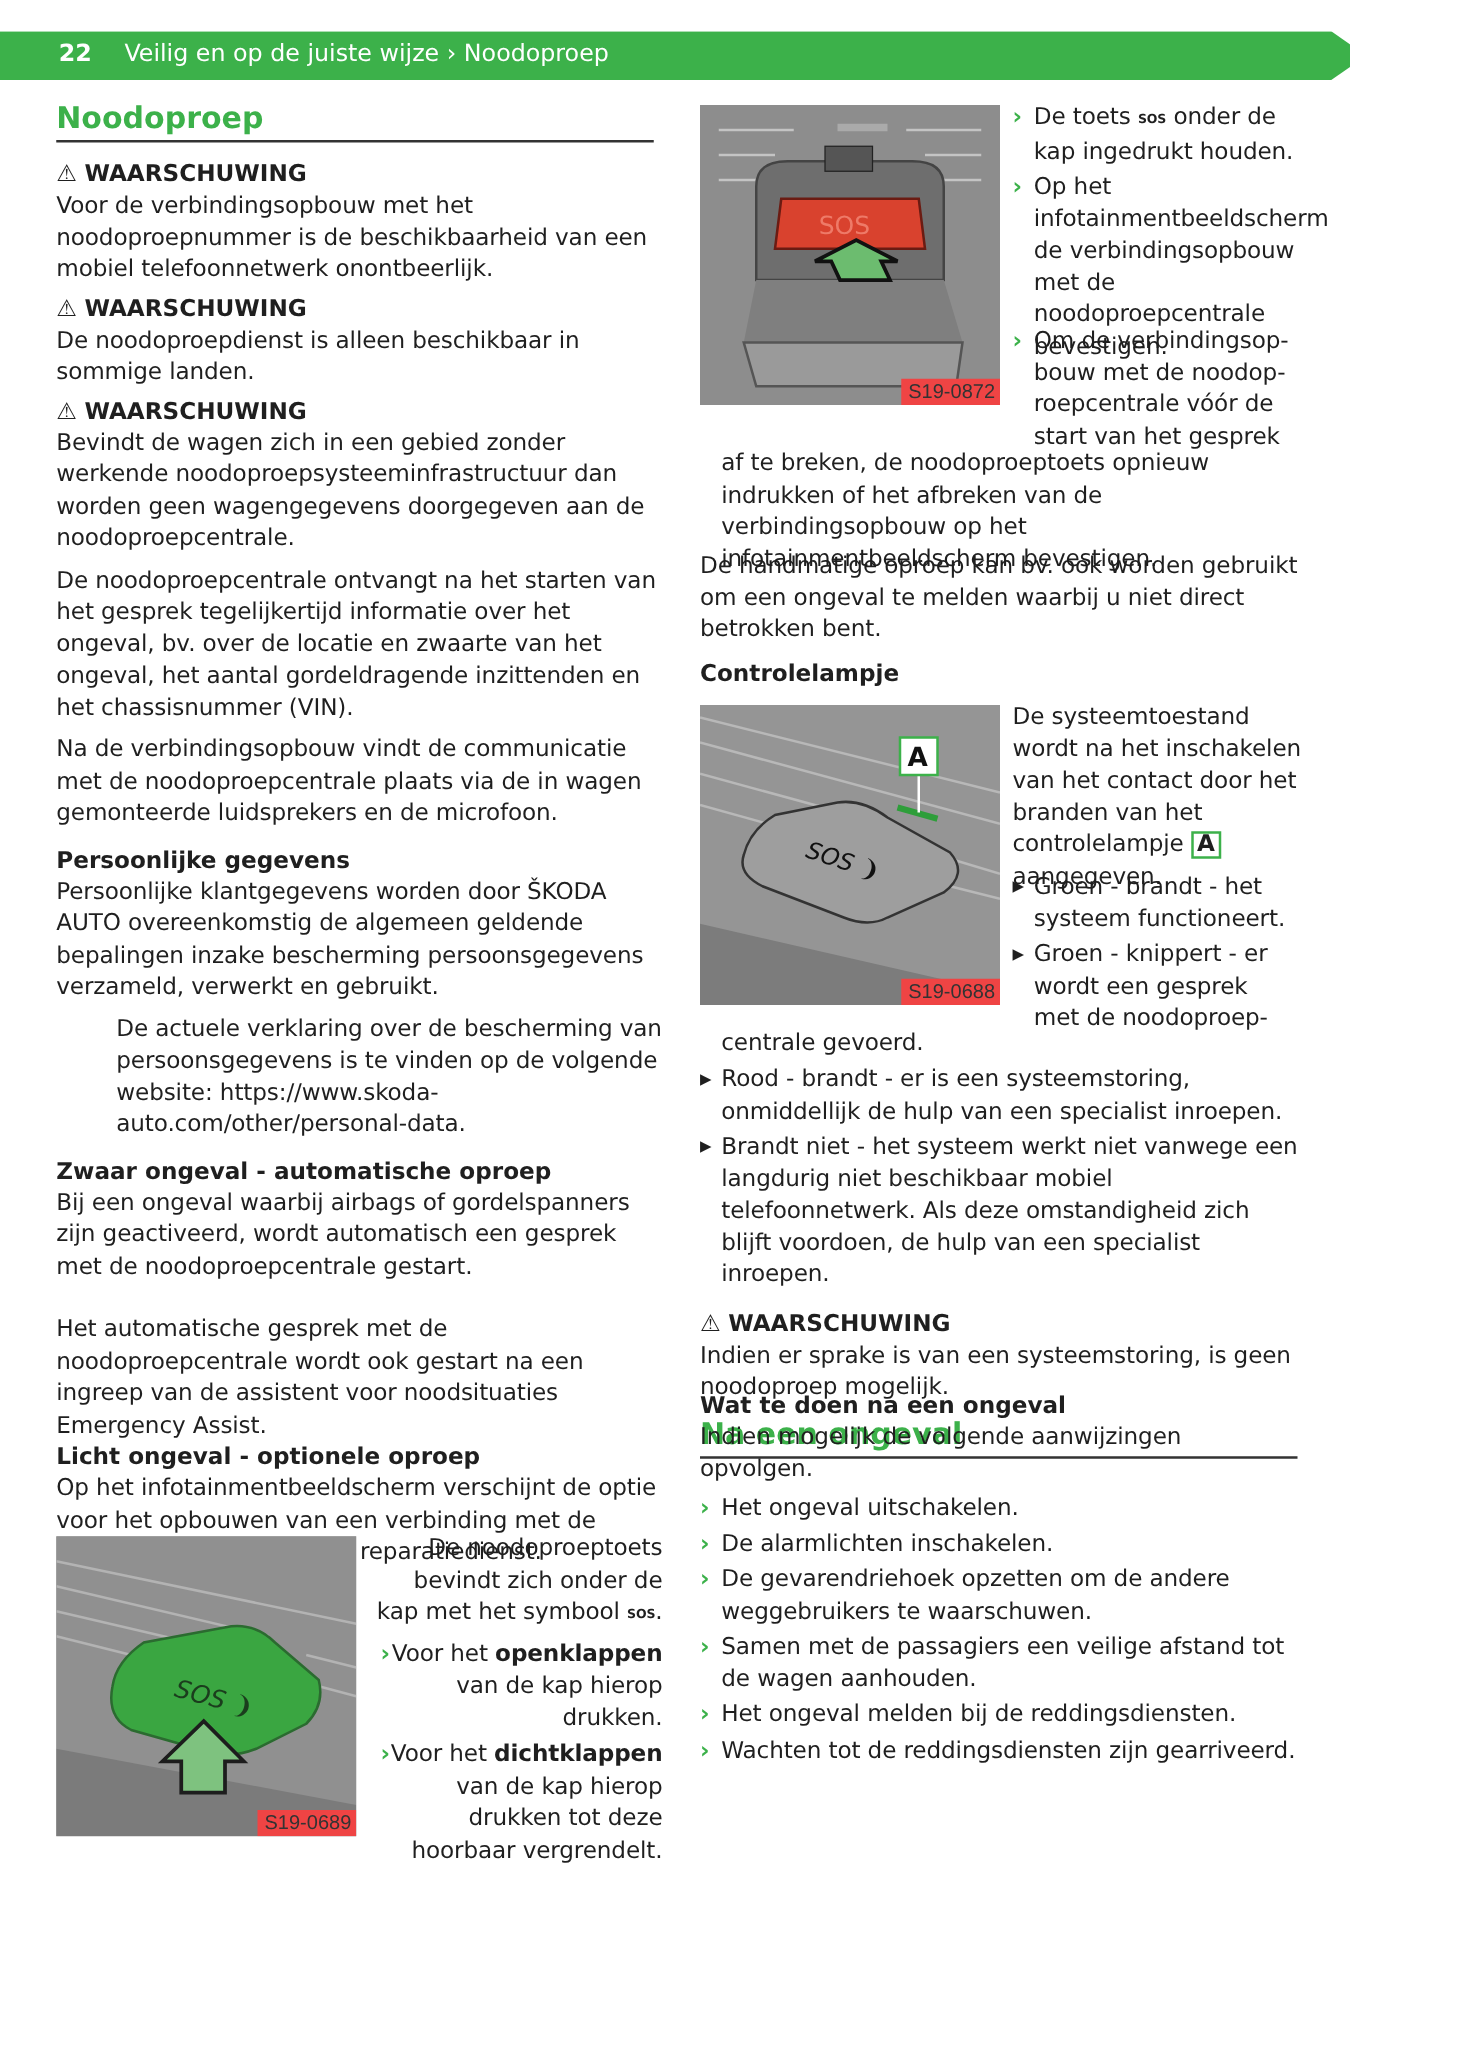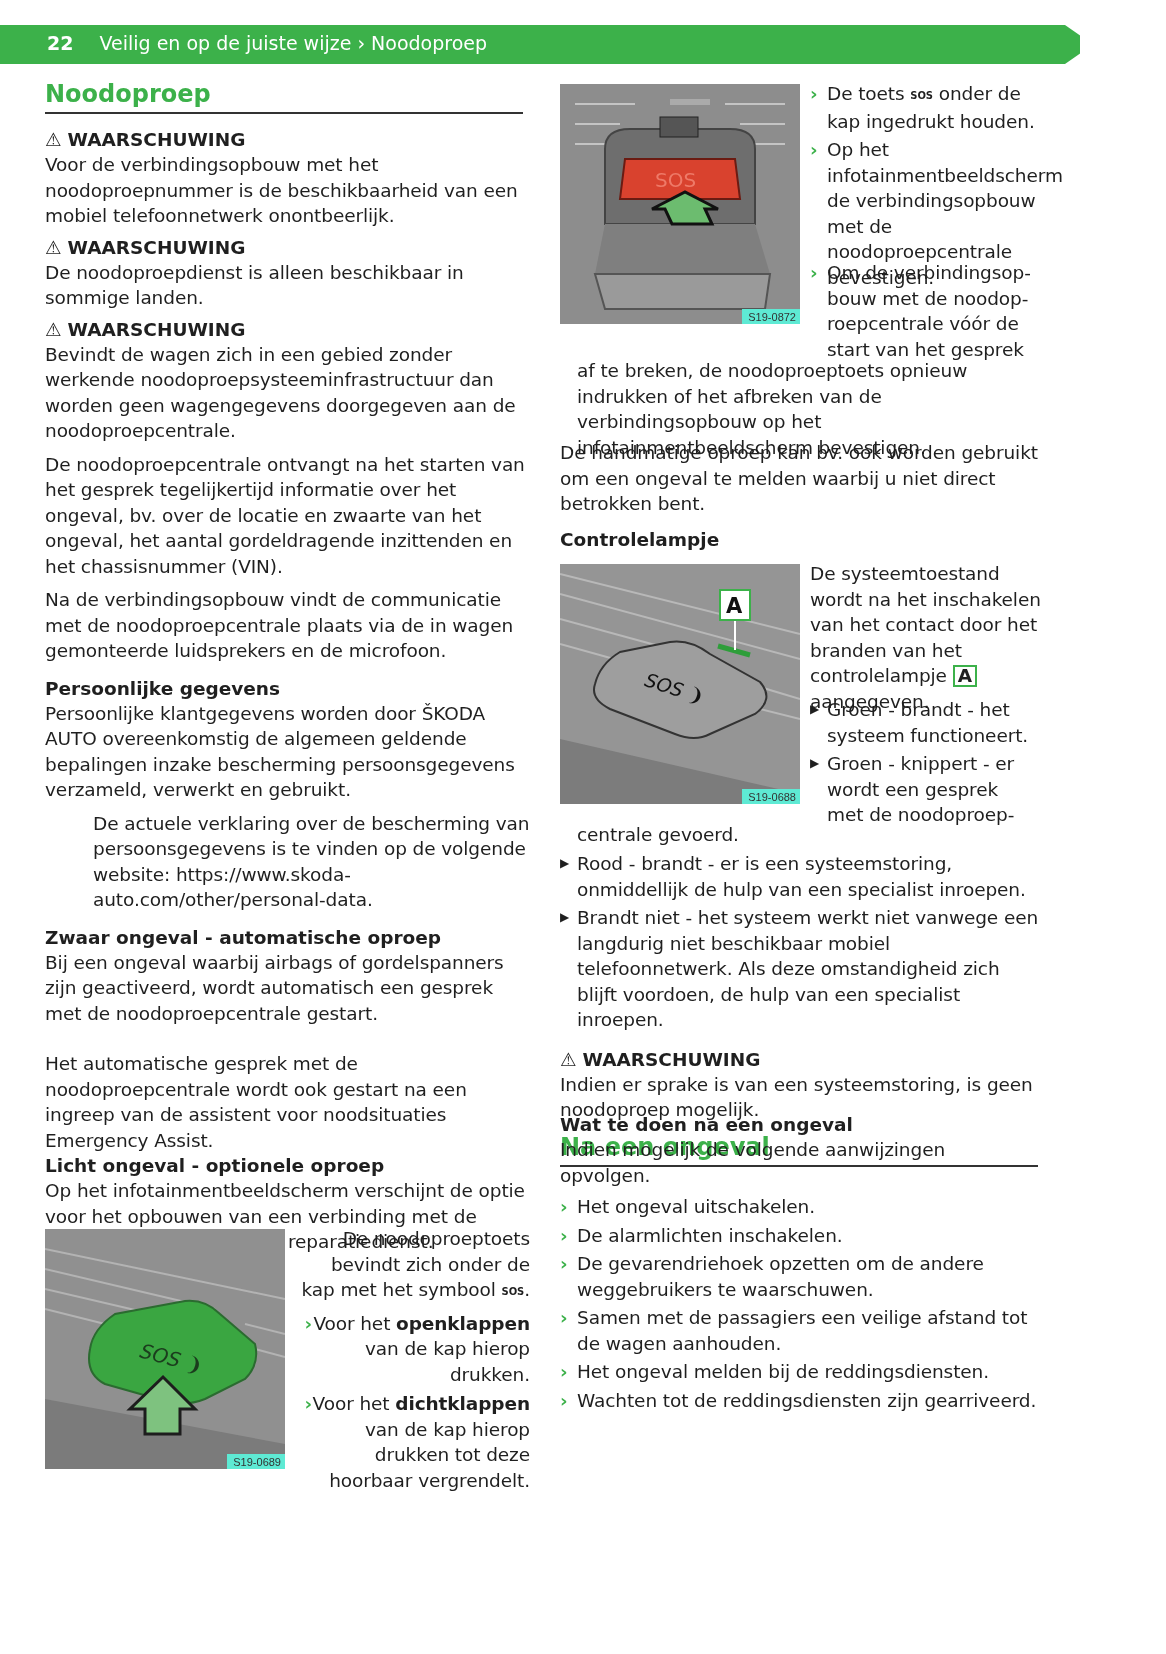--- a/index.html
+++ b/index.html
@@ -15,21 +15,21 @@
   .rule { position: absolute; height: 2px; background: #333; }
   .p { font-size: 18.5px; line-height: 25.5px; letter-spacing: -0.1px; }
   .warn-title { font-size: 18.5px; font-weight: bold; line-height: 25px; }
   .warn-title .tri { font-weight: normal; margin-right: 6px; }
   .sub { font-size: 18.5px; font-weight: bold; line-height: 25px; }
   .chev { color: #3cb14a; font-weight: bold; display: inline-block; width: 17px; }
   .tri-b { display: inline-block; width: 17px; font-size: 12px; vertical-align: 2px; }
   .li { position: relative; padding-left: 17px; }
   .li .mk { position: absolute; left: 0; top: 0; }
   .fig { position: absolute; background: #8e8e8e; overflow: hidden; }
-  .fig .code { position: absolute; right: 0; bottom: 0; background: #5eead4; font-size: 11px;
+  .fig .code { position: absolute; right: 0; bottom: 0; background: #ef4444; font-size: 16px;
                font-family: "Liberation Sans", sans-serif; padding: 2px 4px 1px 6px; color: #333; }
   .boxA { display: inline-block; border: 2px solid #3cb14a; padding: 0 3px; font-weight: bold; line-height: 18px; }
   .sos-sym { font-size: 10px; font-weight: bold; vertical-align: 1px; }
 </style>
 </head>
 <body>
 
 <div class="header-bar"></div>
 <div class="header-text">
   <span class="pn">22</span>

